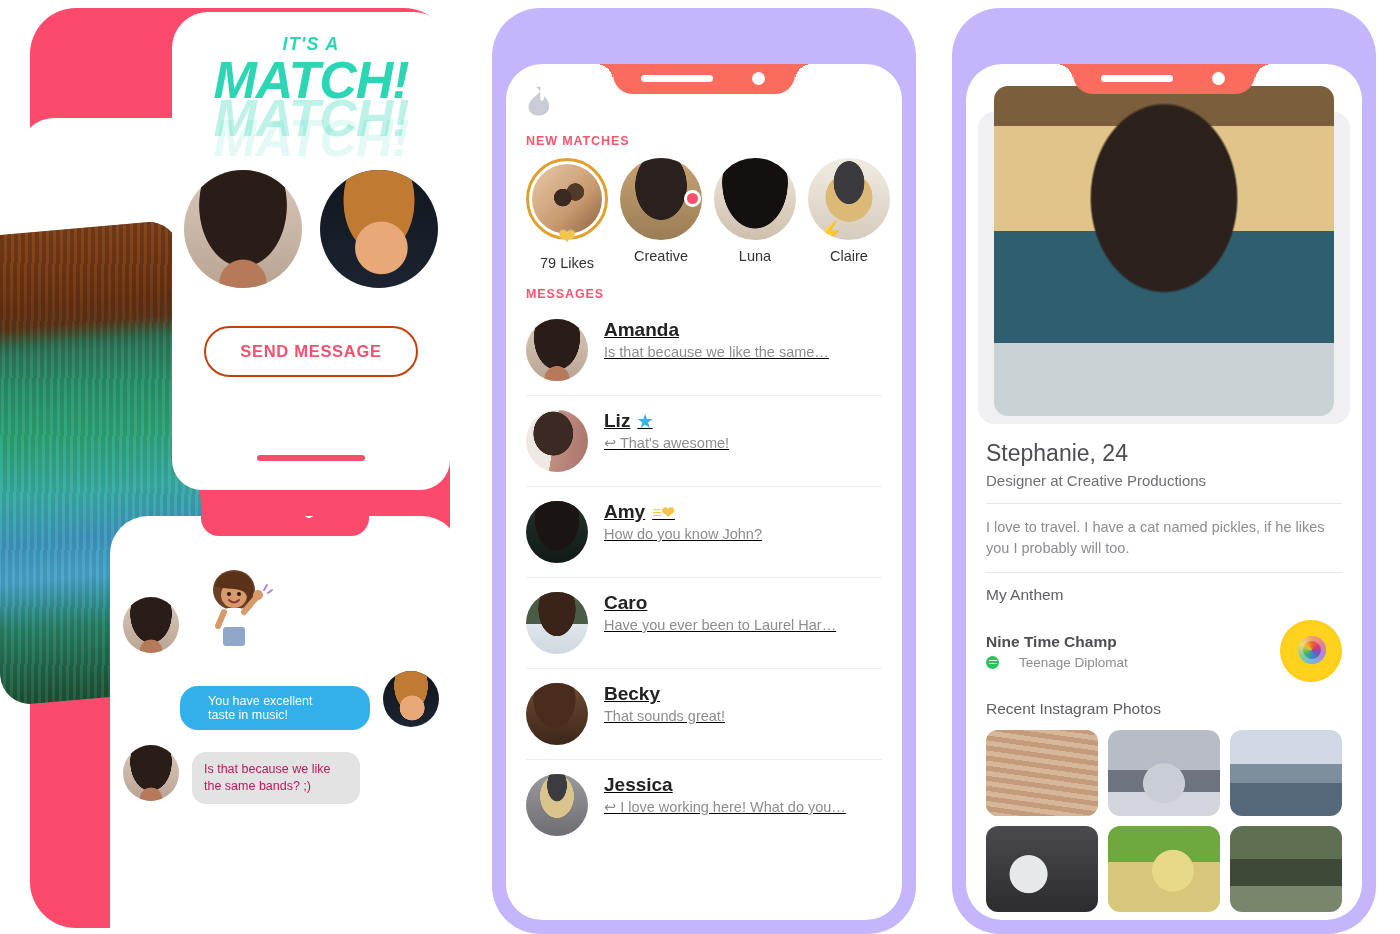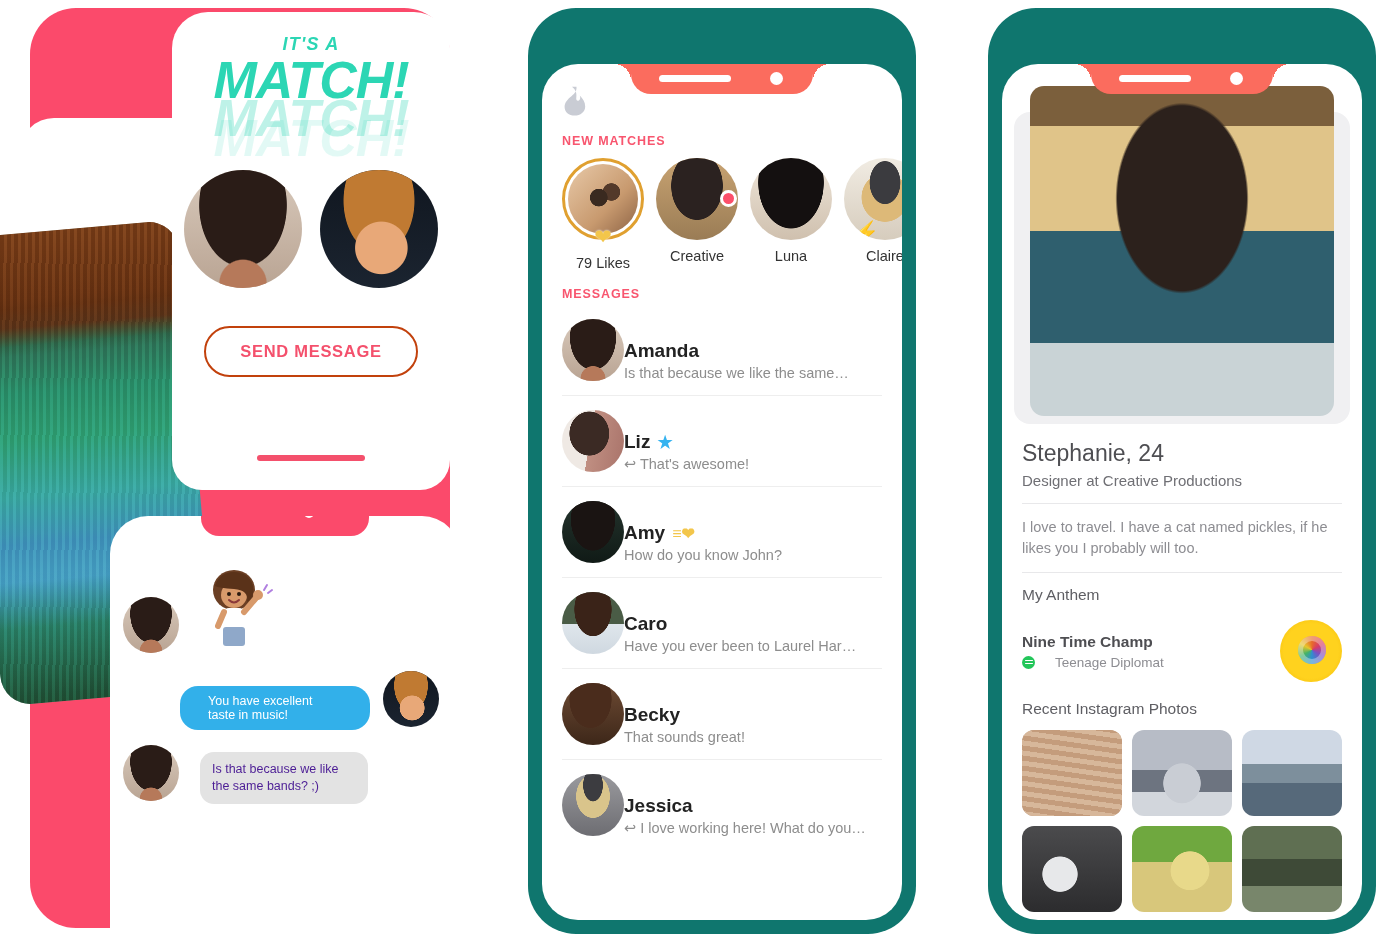--- a/index.html
+++ b/index.html
@@ -98,28 +98,28 @@
   .chat-row { display: flex; align-items: flex-end; gap: 10px; margin-bottom: 12px; }
   .chat-row.right { justify-content: flex-end; }
   .chat-av { width: 62px; height: 62px; border-radius: 50%; overflow:hidden; flex: none;
              border: 3px solid #fff; }
   .bitmoji { width: 92px; height: 92px; position: relative; flex: none; }
   .bubble-blue {
     background: #32b0ea; color: #fff; border-radius: 18px;
     padding: 8px 28px; font-size: 12.5px; max-width: 190px;
   }
   .bubble-gray {
-    background: #e3e3e3; color: #4c1d95; border-radius: 14px;
-    padding: 9px 12px; font-size: 12.5px; max-width: 168px; line-height: 1.35; margin-left: 8px;
+    background: #e3e3e3; color: #be185d; border-radius: 14px;
+    padding: 9px 12px; font-size: 12.5px; max-width: 168px; line-height: 1.35;
   }
 
   
   .panel2 { position: absolute; left: 492px; top: 8px; width: 424px; height: 926px; }
   .frame {
-    position: absolute; inset: 0; background: #0f766e; border-radius: 48px; margin-left: 36px;
+    position: absolute; inset: 0; background: #c4b5fd; border-radius: 48px;
   }
   .frame .screen {
     position: absolute; left: 14px; top: 56px; right: 14px; bottom: 14px;
     background: #fff; border-radius: 36px; overflow: hidden;
   }
   .frame .notch {
     position: absolute; left: 50%; transform: translateX(-50%); top: 56px;
     width: 182px; height: 30px; background: #fb6c5e; border-radius: 0 0 20px 20px; z-index: 4;
   }
   .frame .notch::before {
@@ -147,22 +147,22 @@
   .match-name { font-size: 14.5px; color: #333; margin-top: 8px; }
   .badge-dot { position: absolute; right: 1px; top: 32px; width: 17px; height: 17px;
     border-radius: 50%; background: #fc4f6a; border: 3px solid #fff; }
   .badge-heart { position: absolute; left: 50%; transform: translateX(-50%); bottom: -7px;
     font-size: 21px; color: #f3c64b; line-height: 1; text-shadow: 0 0 2px #fff; }
   .badge-bolt { position: absolute; left: 8px; bottom: -4px; font-size: 22px; color: #9b4df0;
     line-height: 1; }
 
   .msg-label { margin-top: 16px; }
   .msg-list { margin-top: 4px; }
-  .msg-item { display: flex; align-items: flex-end; padding: 14px 0;
-              border-bottom: 1px solid #eeeeee; }
+  .msg-item { display: flex; align-items: flex-start; gap: 16px; padding: 14px 0;
+              border-bottom: 1px solid #eeeeee; text-decoration: underline; }
   .msg-item:last-child { border-bottom: none; }
   .msg-av { width: 62px; height: 62px; border-radius: 50%; overflow: hidden; flex: none; }
   .msg-name { font-size: 19px; font-weight: bold; color: #222; display:flex; align-items:center; gap:7px; }
   .msg-prev { font-size: 14.5px; color: #8d8d8d; margin-top: 3px; }
   .star-blue { color: #35b3f0; font-size: 17px; }
   .fire-heart { color: #f3c64b; font-size: 16px; }
 
   
   .panel3 { position: absolute; left: 952px; top: 8px; width: 424px; height: 926px; }
   .card-stack { position: relative; margin: 22px 18px 0 18px; height: 338px; }

